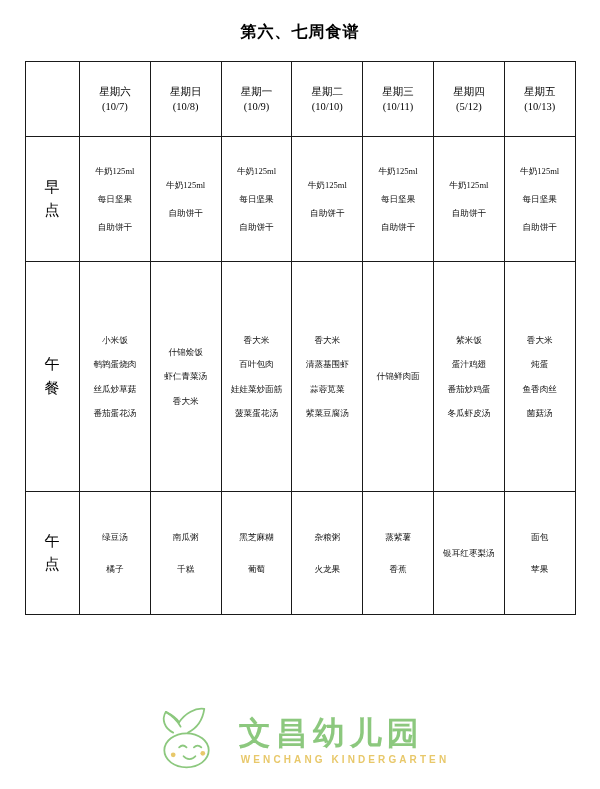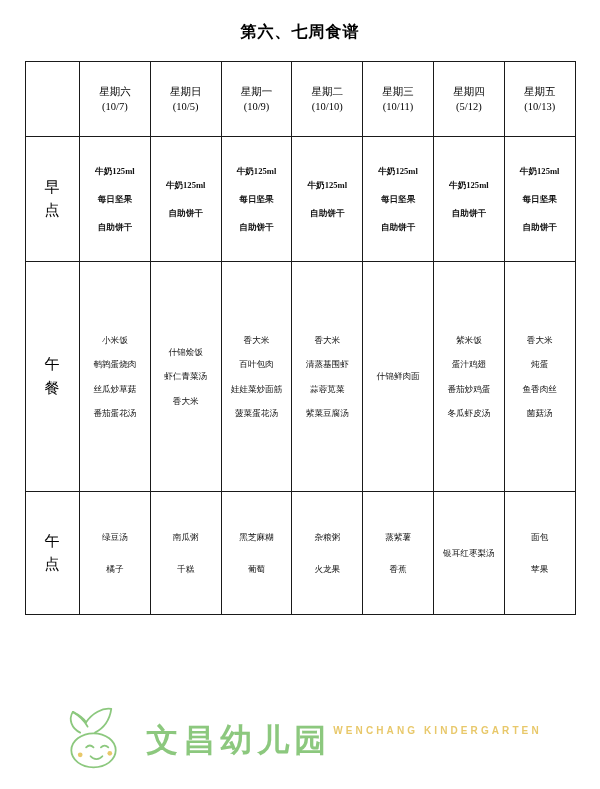--- a/index.html
+++ b/index.html
@@ -82,21 +82,21 @@
     line-height: 1.2;
     font-family: "Liberation Serif", "DejaVu Serif", serif;
   }
   .meal-cell .item {
     display: block;
     margin: 0;
     padding: 3px 0;
     white-space: nowrap;
   }
   .row-breakfast td { height: 120px; }
-  .row-breakfast .meal-cell .item { padding: 9px 8px; font-weight: bold; }
+  .row-breakfast .meal-cell .item { padding: 9px 8px; }
   .row-lunch td { height: 225px; }
   .row-lunch .meal-cell .item { padding: 7px 0; }
   .row-snack td { height: 118px; }
   .row-snack .meal-cell .item { padding: 11px 0; }
 
   
   .logo-area {
     position: absolute;
     left: 0;
     top: 700px;
@@ -107,21 +107,21 @@
     justify-content: center;
     gap: 14px;
   }
   .logo-mark {
     width: 74px;
     height: 74px;
     flex: none;
   }
   .logo-text {
     display: flex;
-    flex-direction: row;
+    flex-direction: column;
     align-items: flex-start;
     justify-content: space-between;
   }
   .logo-cn {
     font-size: 32px;
     font-weight: bold;
     color: #8cc87e;
     letter-spacing: 5px;
     line-height: 1.15;
     font-family: "Liberation Sans", "DejaVu Sans", sans-serif;
@@ -157,21 +157,21 @@
       </colgroup>
       <thead>
         <tr>
           <th class="corner-cell"></th>
           <th class="day-head">
             <span class="dname">星期六</span>
             <span class="ddate">(10/7)</span>
           </th>
           <th class="day-head">
             <span class="dname">星期日</span>
-            <span class="ddate">(10/5)</span>
+            <span class="ddate">(10/8)</span>
           </th>
           <th class="day-head">
             <span class="dname">星期一</span>
             <span class="ddate">(10/9)</span>
           </th>
           <th class="day-head">
             <span class="dname">星期二</span>
             <span class="ddate">(10/10)</span>
           </th>
           <th class="day-head">

